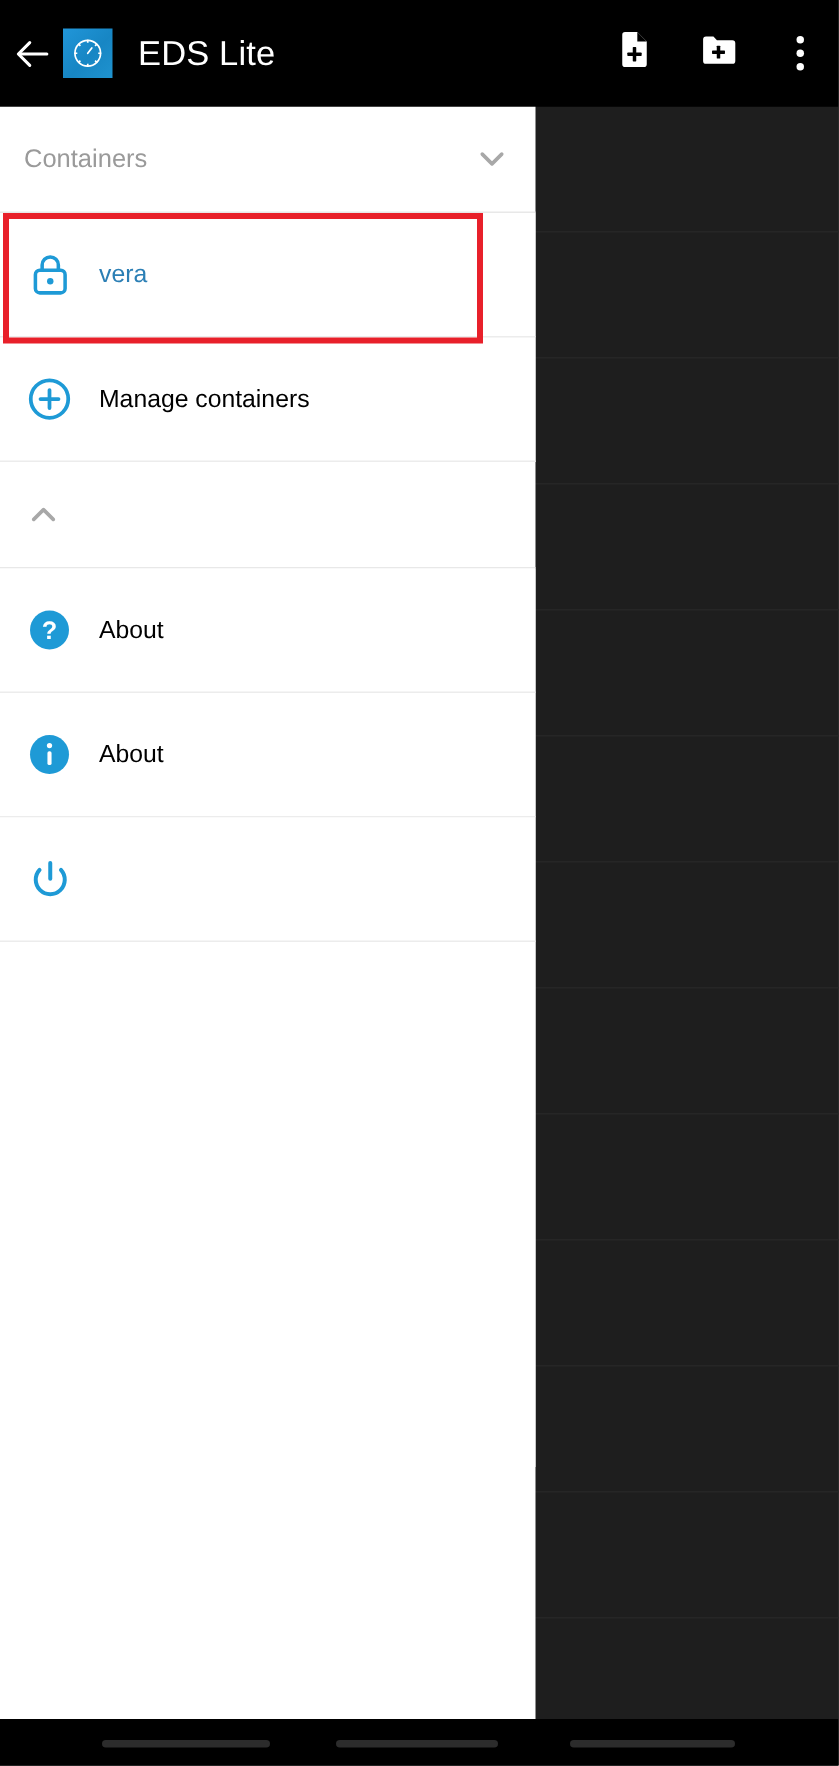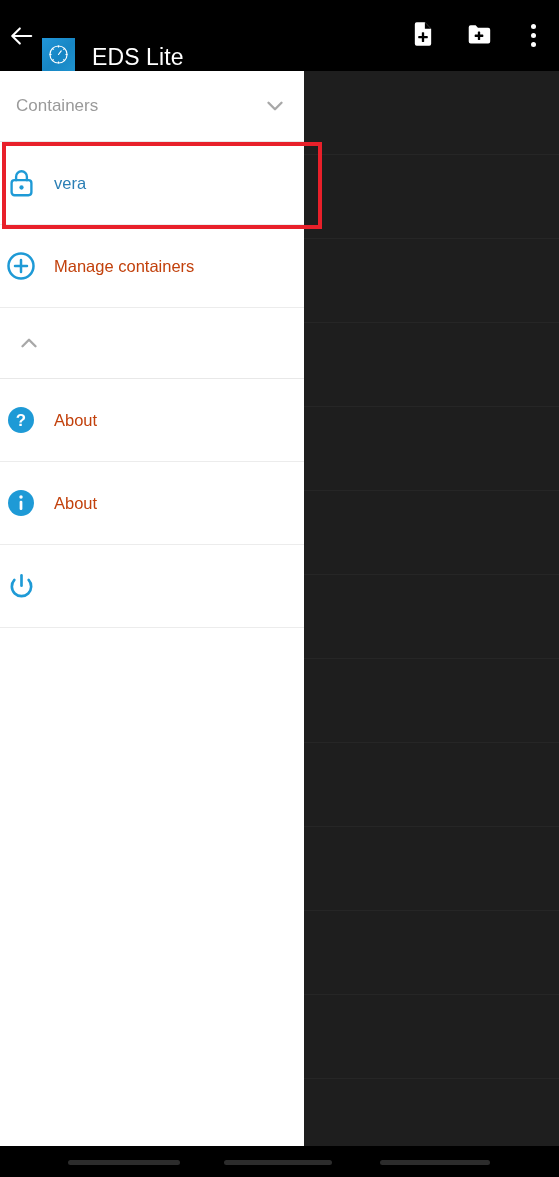--- a/index.html
+++ b/index.html
@@ -7,21 +7,21 @@
     width:559px; height:1177px;
     background:#000;
     font-family:"Liberation Sans", sans-serif;
     overflow:hidden;
   }
   #screen { position:relative; width:559px; height:1177px; background:#000; }
 
   
   #appbar {
     position:absolute; left:0; top:0; width:559px; height:71px;
-    background:#000; display:flex; align-items:flex-end;
+    background:#000; display:flex; align-items:center;
   }
   #back-btn { width:44px; height:71px; display:flex; align-items:center; justify-content:center; }
   #back-btn svg { display:block; }
   #app-icon {
     width:33px; height:33px; margin-left:-2px;
     background:linear-gradient(135deg,#2196d9 0%,#1786c4 55%,#1f93cf 100%);
     display:flex; align-items:center; justify-content:center; flex:none;
   }
   #app-title {
     color:#fff; font-size:23px; margin-left:17px; letter-spacing:.1px; white-space:nowrap;
@@ -36,40 +36,40 @@
 
   
   #scrim {
     position:absolute; left:0; top:71px; width:559px; height:1075px;
     background:#1e1e1e;
   }
   .scrim-row { height:84px; border-bottom:1px solid #262626; }
 
   
   #drawer {
-    position:absolute; left:0; top:71px; width:304px; height:1075px;
+    position:absolute; left:0; top:71px; width:357px; height:1075px;
     background:#fff;
   }
   .section-header {
     height:71px; display:flex; align-items:center; padding:0 16px;
     border-bottom:1px solid #e8e8e8;
   }
   .section-title { color:#9a9a9a; font-size:17px; flex:1; }
   .section-chevron { width:26px; height:26px; display:flex; align-items:center; justify-content:center; }
 
   .drawer-item {
-    height:83px; display:flex; align-items:center; padding:0 4px;
+    height:83px; display:flex; align-items:center; padding:0 16px;
     border-bottom:1px solid #ececec; background:#fff;
   }
   .drawer-item .ico {
     width:34px; height:34px; flex:none;
     display:flex; align-items:center; justify-content:center;
   }
   .drawer-item .label {
-    margin-left:16px; font-size:16.5px; color:#c2410c; white-space:nowrap;
+    margin-left:16px; font-size:16.5px; color:#000000; white-space:nowrap;
   }
   .drawer-item.container-item .label { color:#2b7fb5; }
 
   #container-row-wrap { position:relative; }
   #highlight-box {
     position:absolute; left:2px; top:0px; width:320px; height:87px;
     border:4px solid #e8202a; pointer-events:none; z-index:3;
   }
 
   #drawer-blank { background:#fff; }

